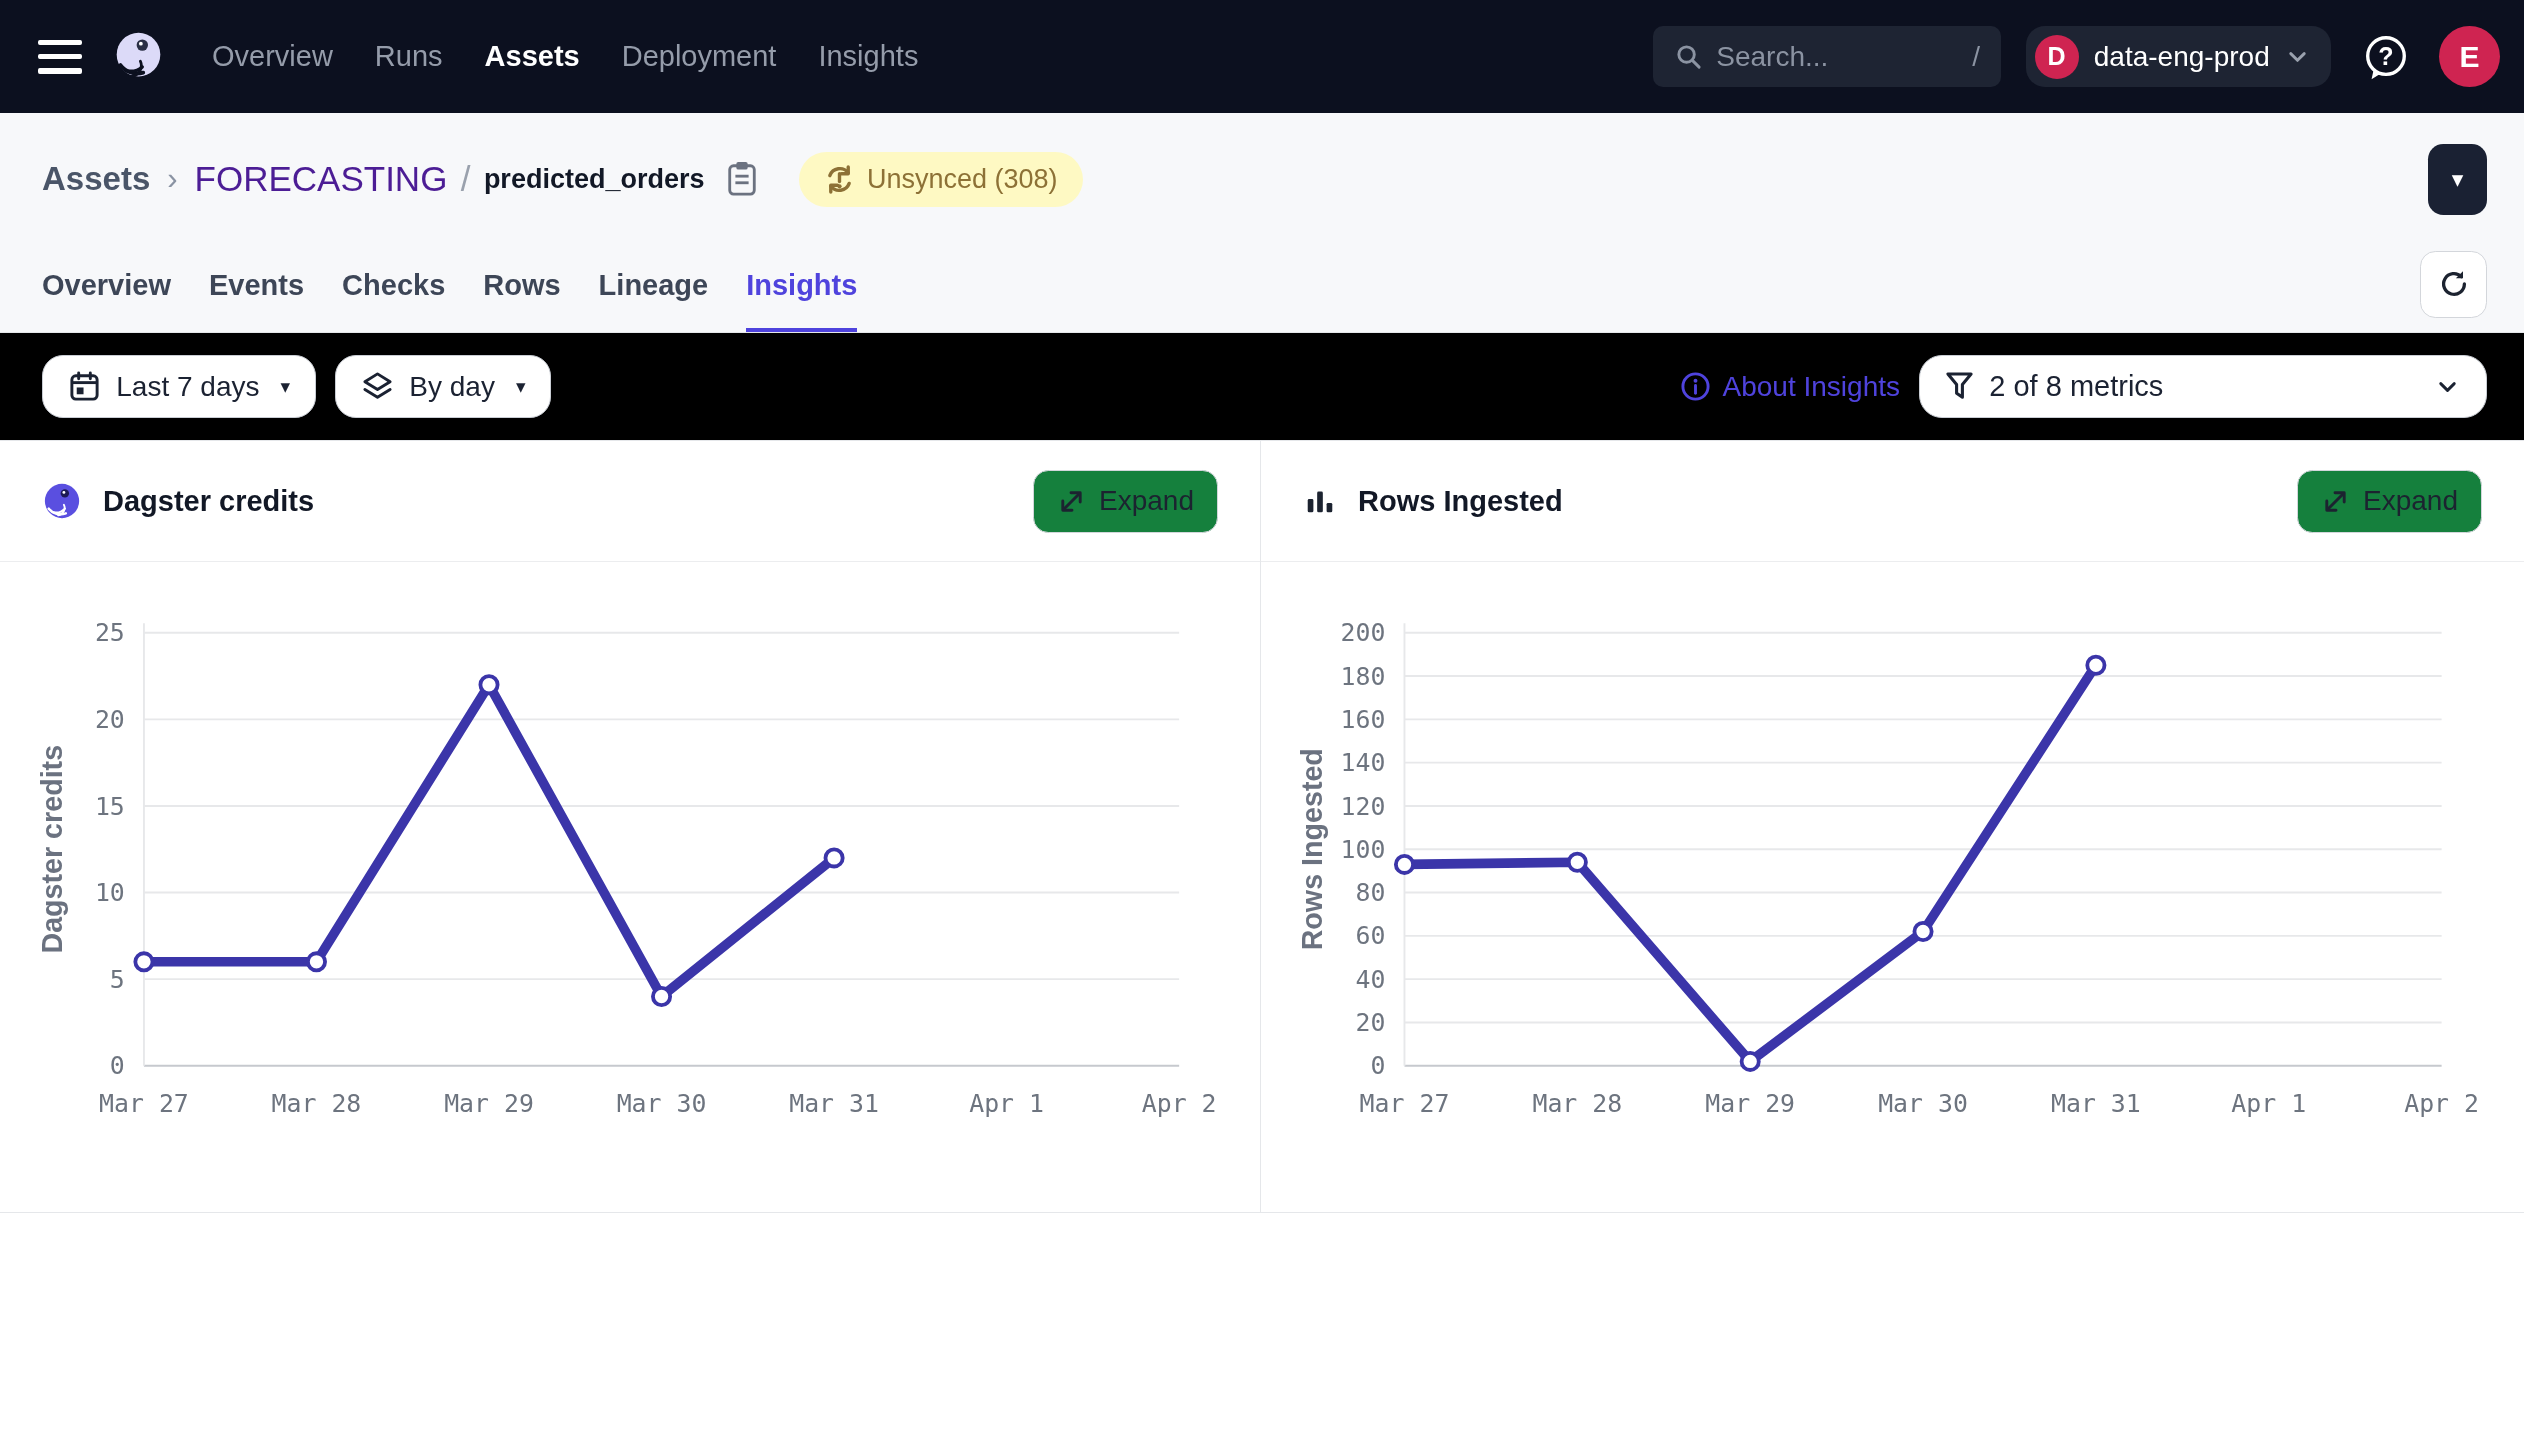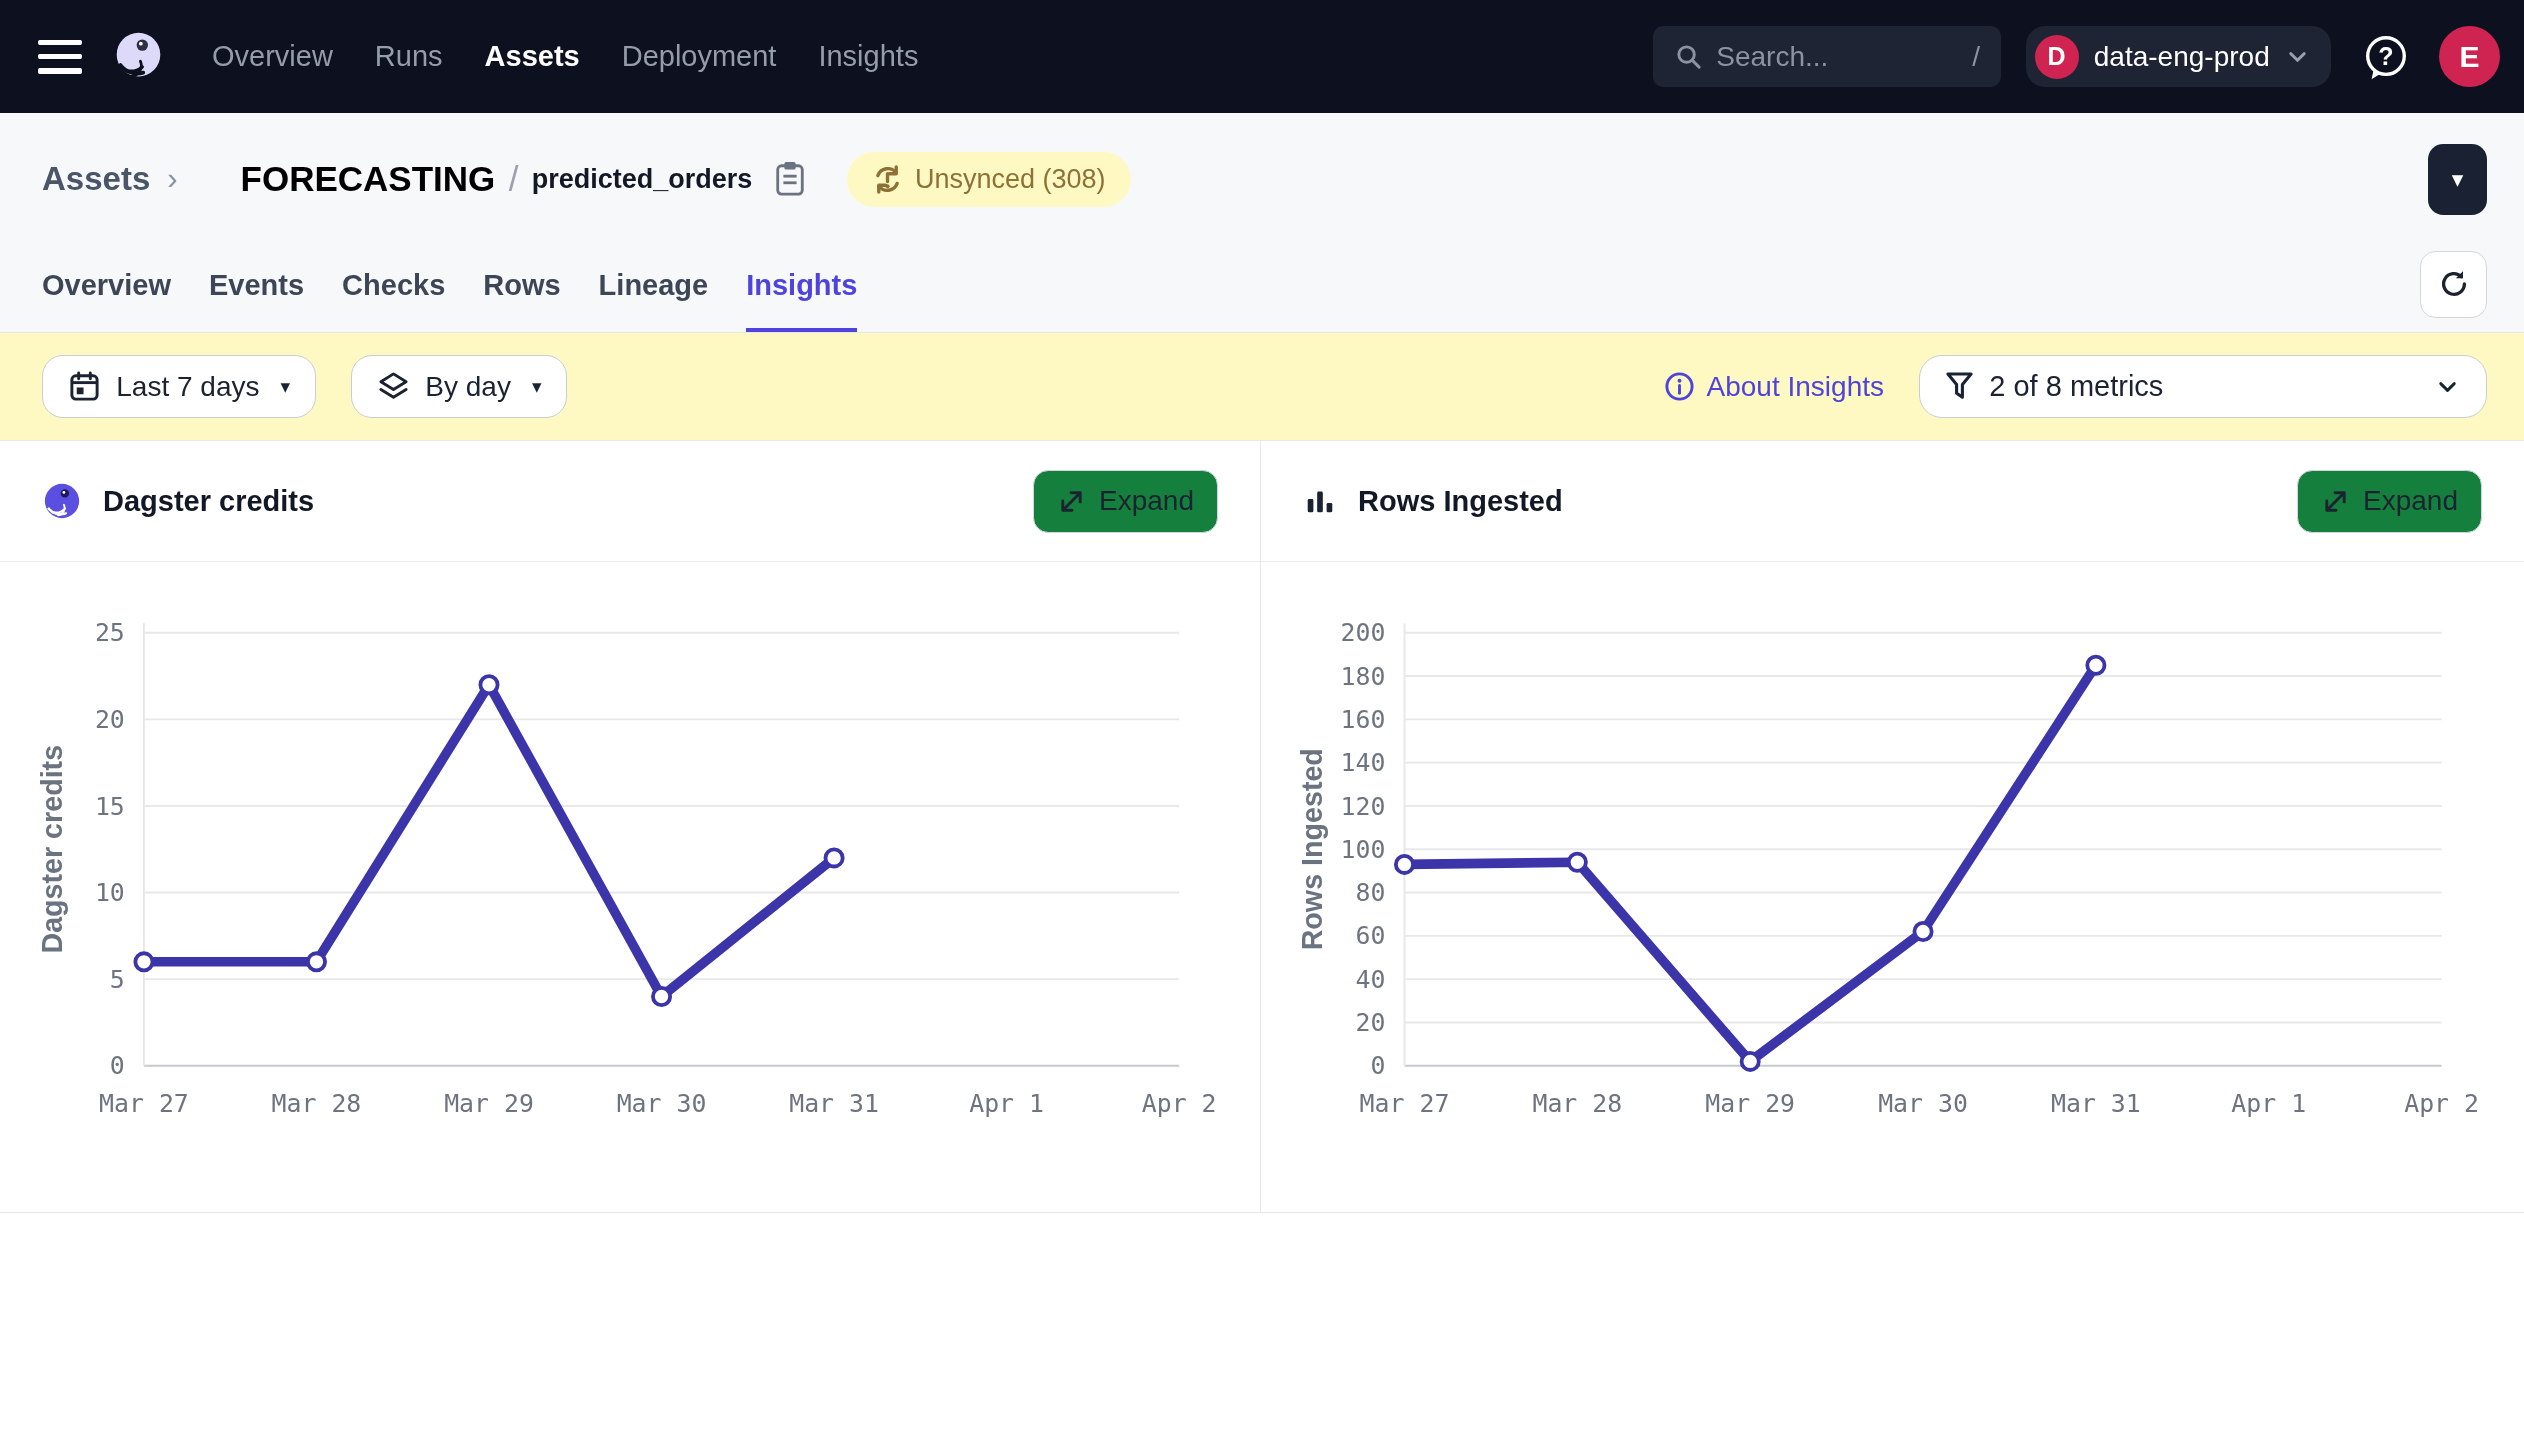--- a/index.html
+++ b/index.html
@@ -22,38 +22,38 @@
   .org-pill { height:61px; background:#1e2433; border-radius:19px; display:flex; align-items:center; padding:0 21px 0 8.6px; gap:15.3px; margin-right:29px; }
   .org-avatar { width:44px; height:44px; border-radius:50%; background:#cf2451; color:#fff; font-size:25px; font-weight:bold; display:flex; align-items:center; justify-content:center; }
   .org-name { color:#ffffff; font-size:28px; }
   .user-avatar { width:61px; height:61px; border-radius:50%; background:#cf2451; color:#fff; font-size:30px; font-weight:bold; display:flex; align-items:center; justify-content:center; margin-left:27px; }
 
   
   .subheader { background:#f7f8fa; border-bottom:1.9px solid #e5e7ea; }
   .breadcrumb-row { height:132px; display:flex; align-items:center; padding:0 38px 0 42px; }
   .crumb-root { font-size:33px; font-weight:600; color:#4a5568; cursor:pointer; }
   .crumb-chev { font-size:31px; color:#8a93a3; margin:0 17px; }
-  .crumb-group { font-size:35px; font-weight:700; color:#000000;margin-left:46px; }
+  .crumb-group { font-size:35px; font-weight:400; color:#4c1d95; }
   .crumb-slash { font-size:35px; color:#9aa1ad; margin:0 13.4px; }
   .crumb-asset { font-size:27px; font-weight:bold; color:#121826; }
   .copy-btn { margin-left:21px; cursor:pointer; }
   .badge { margin-left:40px; height:55px; background:#fef9c3; border-radius:955px; display:flex; align-items:center; gap:11.5px; padding:0 25px; }
   .badge-label { color:#8d7136; font-size:27px; }
   .materialize-wrap { margin-left:auto; display:flex; height:71px; background:#1a2133; border-radius:15.3px; overflow:hidden; }
   .materialize-main { display:flex; align-items:center; gap:15.3px; padding:0 27px; color:#fff; font-size:29px; font-weight:500; cursor:pointer; border-right:1px solid #444c60; }
   .materialize-caret { width:59px; display:flex; align-items:center; justify-content:center; color:#fff; font-size:23px; cursor:pointer; }
 
   .tabs-row { height:87px; display:flex; align-items:flex-start; padding:0 38px 0 42px; position:relative; }
   .tabs { display:flex; gap:38px; height:100%; }
   .tab { font-size:29px; font-weight:600; color:#3d4657; display:flex; align-items:center; height:100%; border-bottom:4.8px solid transparent; cursor:pointer; padding-bottom:1.9px; }
   .tab.active { color:#4f43dd; border-bottom-color:#4f43dd; }
   .refresh-btn { position:absolute; right:38px; top:5.7px; width:67px; height:67px; border:1.9px solid #d3d6db; border-radius:15.3px; background:#fff; display:flex; align-items:center; justify-content:center; cursor:pointer; }
 
   
-  .filter-row { height:108px; background:#fef9c3; border-bottom:1.9px solid #e5e7ea; display:flex; align-items:center; padding:0 38px 0 42px; gap:35px; }
+  .filter-row { height:108px; background:#000000; border-bottom:1.9px solid #e5e7ea; display:flex; align-items:center; padding:0 38px 0 42px; gap:19px; }
   .pill-btn { height:63px; border:1.9px solid #c9cdd4; border-radius:21px; background:#fff; display:flex; align-items:center; gap:15.3px; padding:0 25px; font-size:28px; font-weight:500; color:#1b2232; cursor:pointer; }
   .pill-btn .caret { font-size:19px; color:#1b2232; margin-left:5.7px; }
   .about-link { margin-left:auto; display:flex; align-items:center; gap:11.5px; color:#4f43dd; font-size:28px; cursor:pointer;text-align:center; }
   .metrics-select { width:568px; height:63px; border:1.9px solid #c9cdd4; border-radius:23px; background:#fff; display:flex; align-items:center; gap:15.3px; padding:0 25px; font-size:29px; font-weight:500; color:#1b2232; cursor:pointer; }
   .metrics-select .sel-chev { margin-left:auto; }
 
   
   .charts { display:grid; grid-template-columns:1261px 1263px; border-bottom:1.9px solid #e5e7ea; }
   .chart-card:first-child { border-right:1.9px solid #e5e7ea; }
   .chart-header { height:121px; border-bottom:1.9px solid #ecedef; display:flex; align-items:center; padding:0 42px; gap:21px; }

